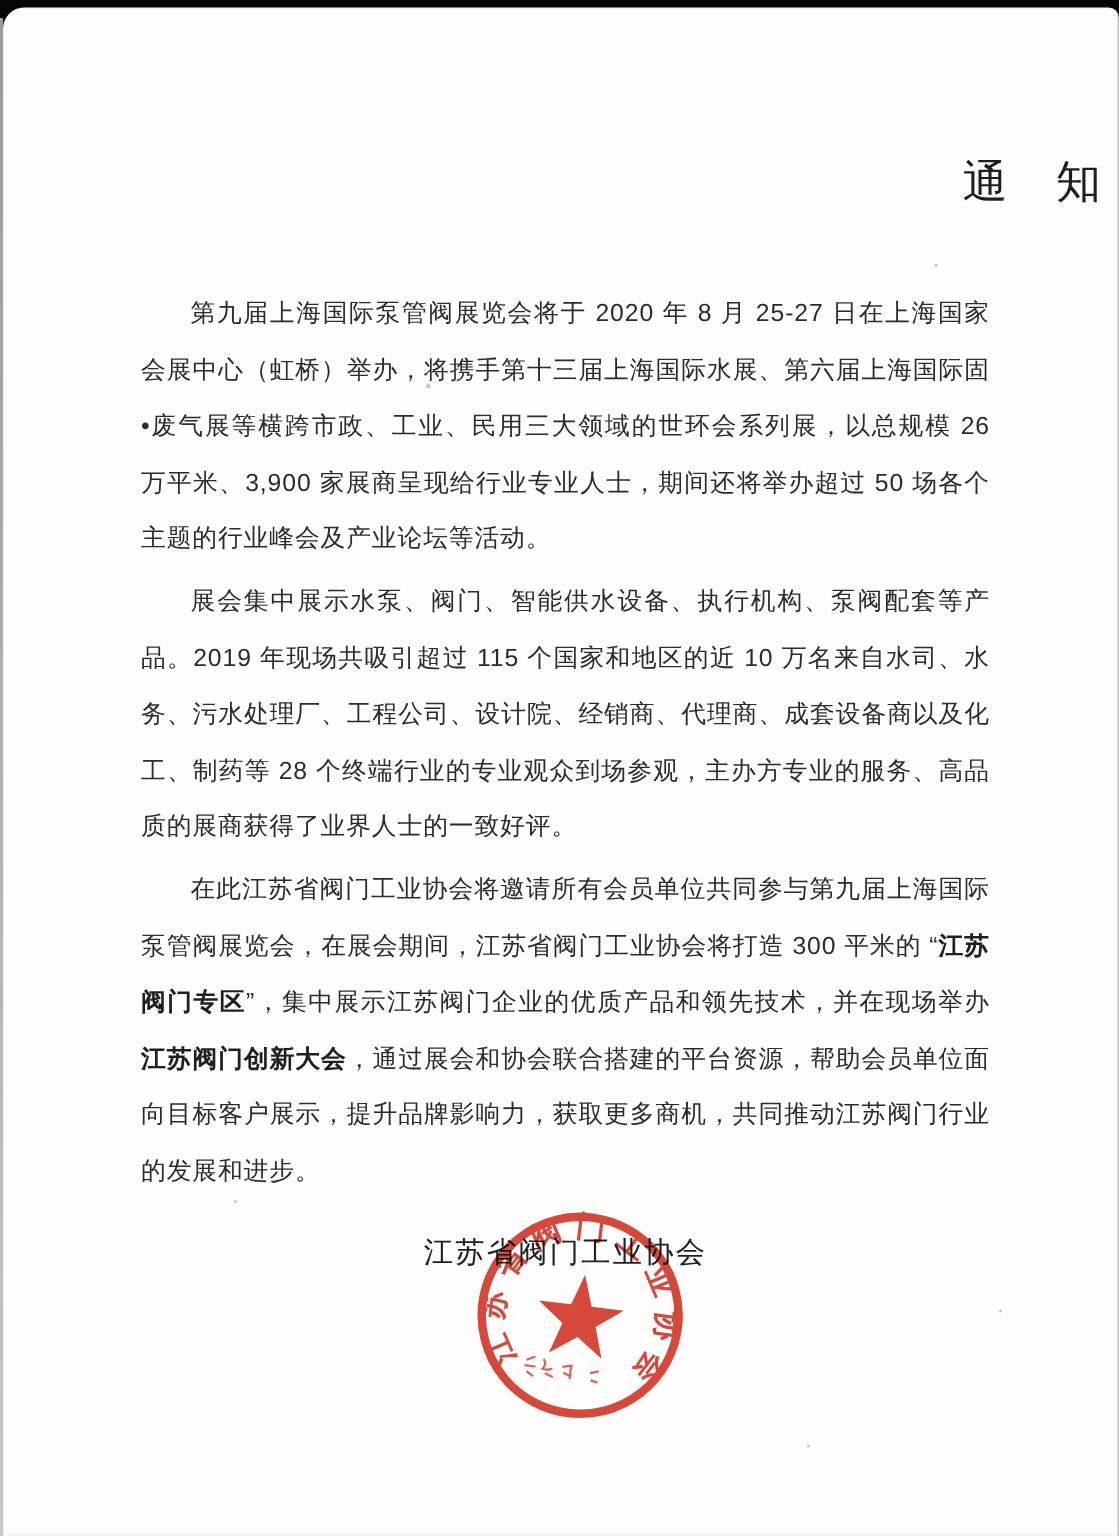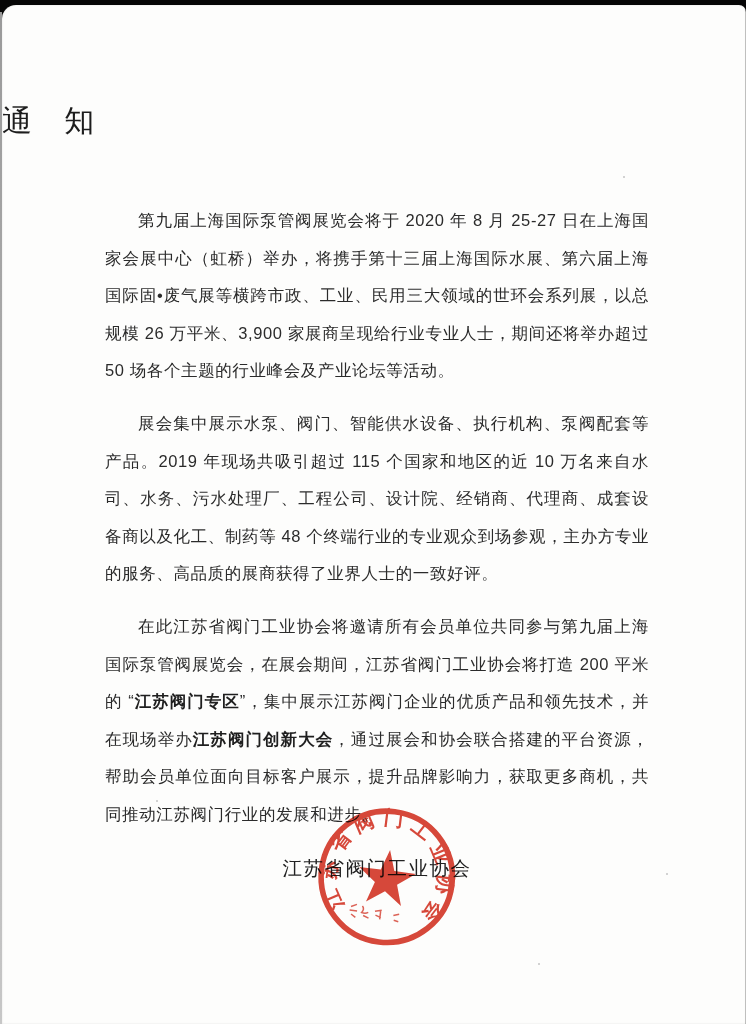--- a/index.html
+++ b/index.html
@@ -25,38 +25,38 @@
   .right-edge{
     position:absolute;right:0;top:4px;bottom:0;width:1px;
     background:rgba(0,0,0,0.22);
   }
   .left-edge{
     position:absolute;left:0;top:12px;bottom:0;width:2px;
     background:linear-gradient(#9a9a9a,#c7c7c7);
   }
   .title{
     margin:96px 0 0 0;
-    text-align:left;
+    text-align:right;
     font-size:30px;
     font-weight:500;
     letter-spacing:12px;
     color:#1d1d1d;
   }
   .body-text{
     position:absolute;
     left:88px;top:182px;
     width:574px;
     font-size:16.5px;
     line-height:37.6px;
     letter-spacing:0.6px;
     color:#2b2b2b;
     text-align:justify;
   }
   .para{
-    margin:15px;
+    margin:4px;
     text-indent:2em;
   }
   .para b{font-weight:bold;color:#1f1f1f;}
   .signature{
     margin-top:16px;
     text-align:center;
     font-size:19.5px;
     letter-spacing:1.5px;
     color:#222;
   }
@@ -79,22 +79,22 @@
 </head>
 <body>
 
 <div class="page">
   <div class="paper">
 
     <h1 class="title">通 知</h1>
 
     <div class="body-text">
       <p class="para"><span>第九届上海国际泵管阀展览会将于 2020 年 8 月 25-27 日在上海国家会展中心（虹桥）举办，将携手第十三届上海国际水展、第六届上海国际固•废气展等横跨市政、工业、民用三大领域的世环会系列展，以总规模 26 万平米、3,900 家展商呈现给行业专业人士，期间还将举办超过 50 场各个主题的行业峰会及产业论坛等活动。</span></p>
-      <p class="para"><span>展会集中展示水泵、阀门、智能供水设备、执行机构、泵阀配套等产品。2019 年现场共吸引超过 115 个国家和地区的近 10 万名来自水司、水务、污水处理厂、工程公司、设计院、经销商、代理商、成套设备商以及化工、制药等 48 个终端行业的专业观众到场参观，主办方专业的服务、高品质的展商获得了业界人士的一致好评。</span></p>
-      <p class="para"><span>在此江苏省阀门工业协会将邀请所有会员单位共同参与第九届上海国际泵管阀展览会，在展会期间，江苏省阀门工业协会将打造 200 平米的 “</span><b>江苏阀门专区</b><span>”，集中展示江苏阀门企业的优质产品和领先技术，并在现场举办</span><b>江苏阀门创新大会</b><span>，通过展会和协会联合搭建的平台资源，帮助会员单位面向目标客户展示，提升品牌影响力，获取更多商机，共同推动江苏阀门行业的发展和进步。</span></p>
+      <p class="para"><span>展会集中展示水泵、阀门、智能供水设备、执行机构、泵阀配套等产品。2019 年现场共吸引超过 115 个国家和地区的近 10 万名来自水司、水务、污水处理厂、工程公司、设计院、经销商、代理商、成套设备商以及化工、制药等 28 个终端行业的专业观众到场参观，主办方专业的服务、高品质的展商获得了业界人士的一致好评。</span></p>
+      <p class="para"><span>在此江苏省阀门工业协会将邀请所有会员单位共同参与第九届上海国际泵管阀展览会，在展会期间，江苏省阀门工业协会将打造 300 平米的 “</span><b>江苏阀门专区</b><span>”，集中展示江苏阀门企业的优质产品和领先技术，并在现场举办</span><b>江苏阀门创新大会</b><span>，通过展会和协会联合搭建的平台资源，帮助会员单位面向目标客户展示，提升品牌影响力，获取更多商机，共同推动江苏阀门行业的发展和进步。</span></p>
       <div class="signature">江苏省阀门工业协会</div>
     </div>
 
     <svg class="seal" viewBox="0 0 160 160" xmlns="http://www.w3.org/2000/svg">
       <circle cx="80" cy="82" r="70" fill="none" stroke="#d53a2b" stroke-width="6"></circle>
       <path id="sealArc" d="M 33 110 A 55 55 0 1 1 127 110" fill="none"></path>
       <text class="seal-arc-text">
         <textPath href="#sealArc" startOffset="50%" text-anchor="middle" textLength="252">江苏省阀门工业协会</textPath>
       </text>
       <polygon fill="#d53a2b" points="80,53 87.3,74.9 110.4,75.1 91.9,88.9 98.8,110.9 80,97.5 61.2,110.9 68.1,88.9 49.6,75.1 72.7,74.9"></polygon>

